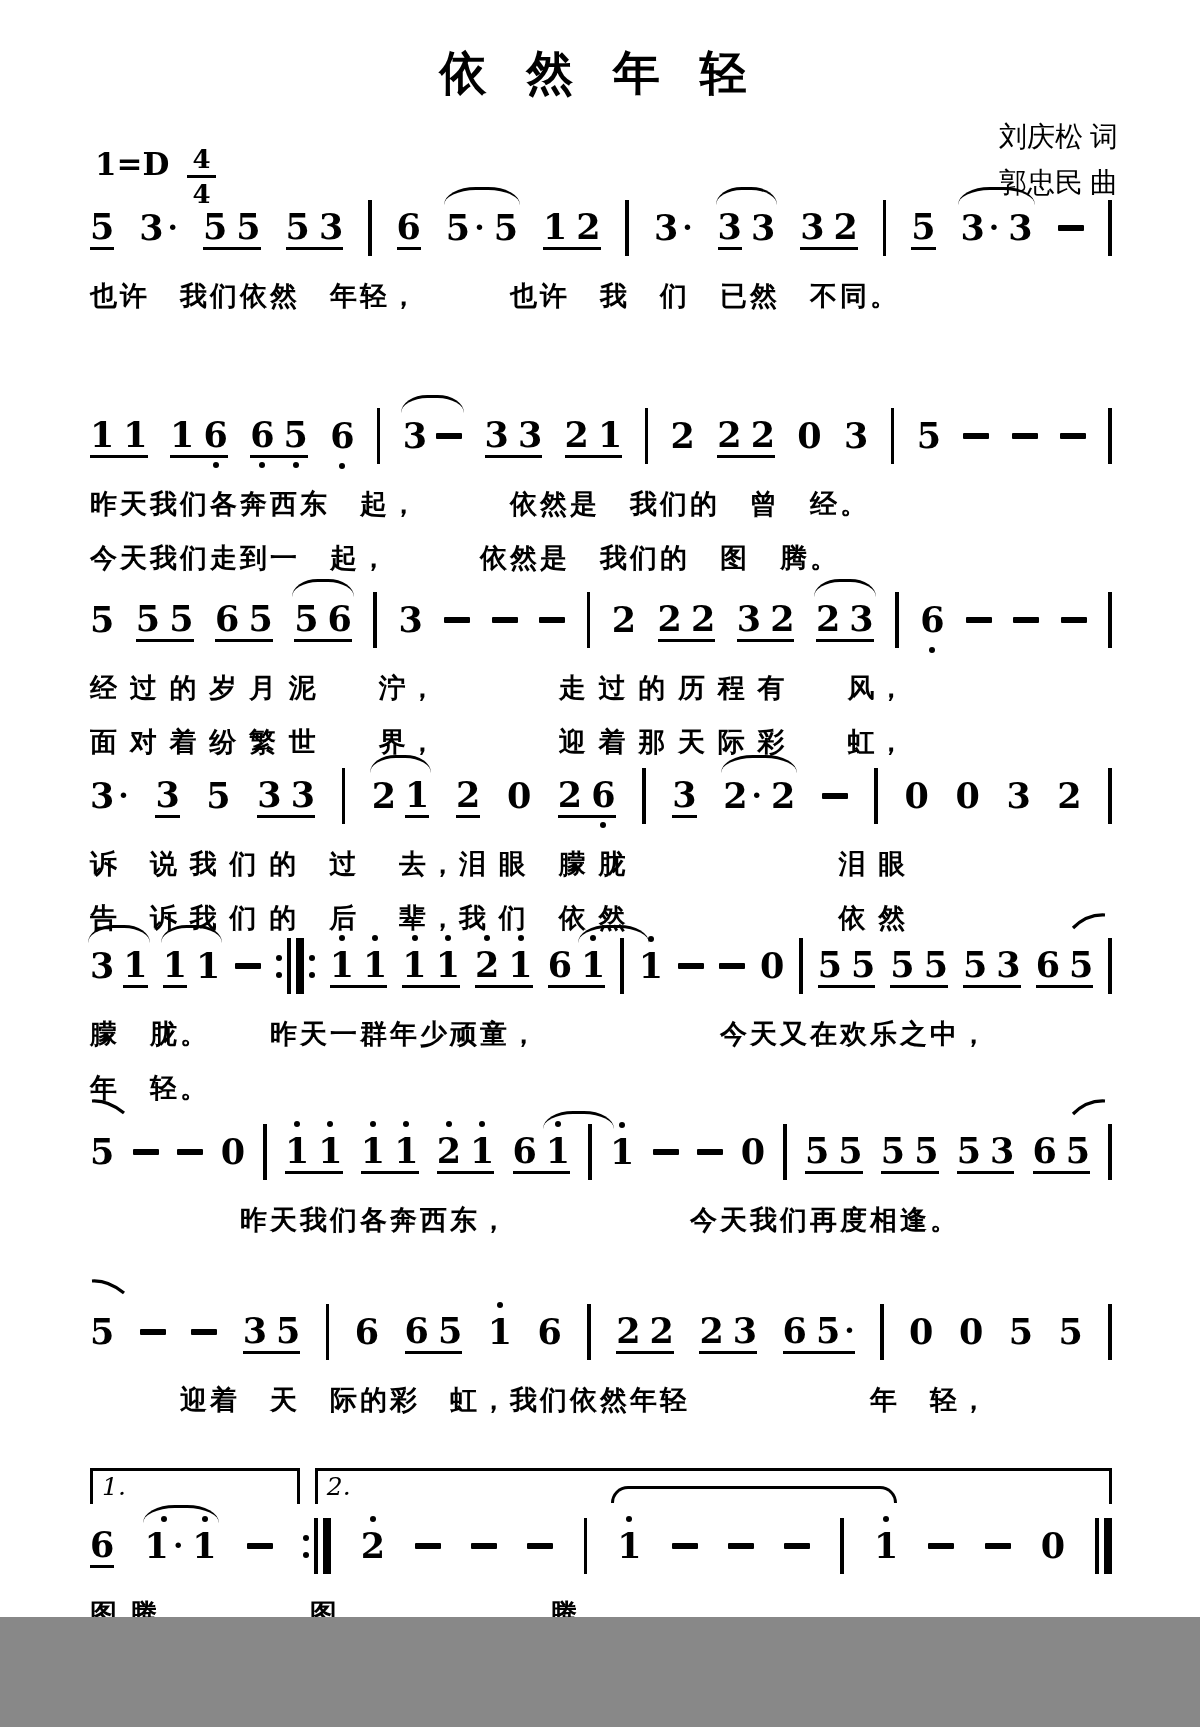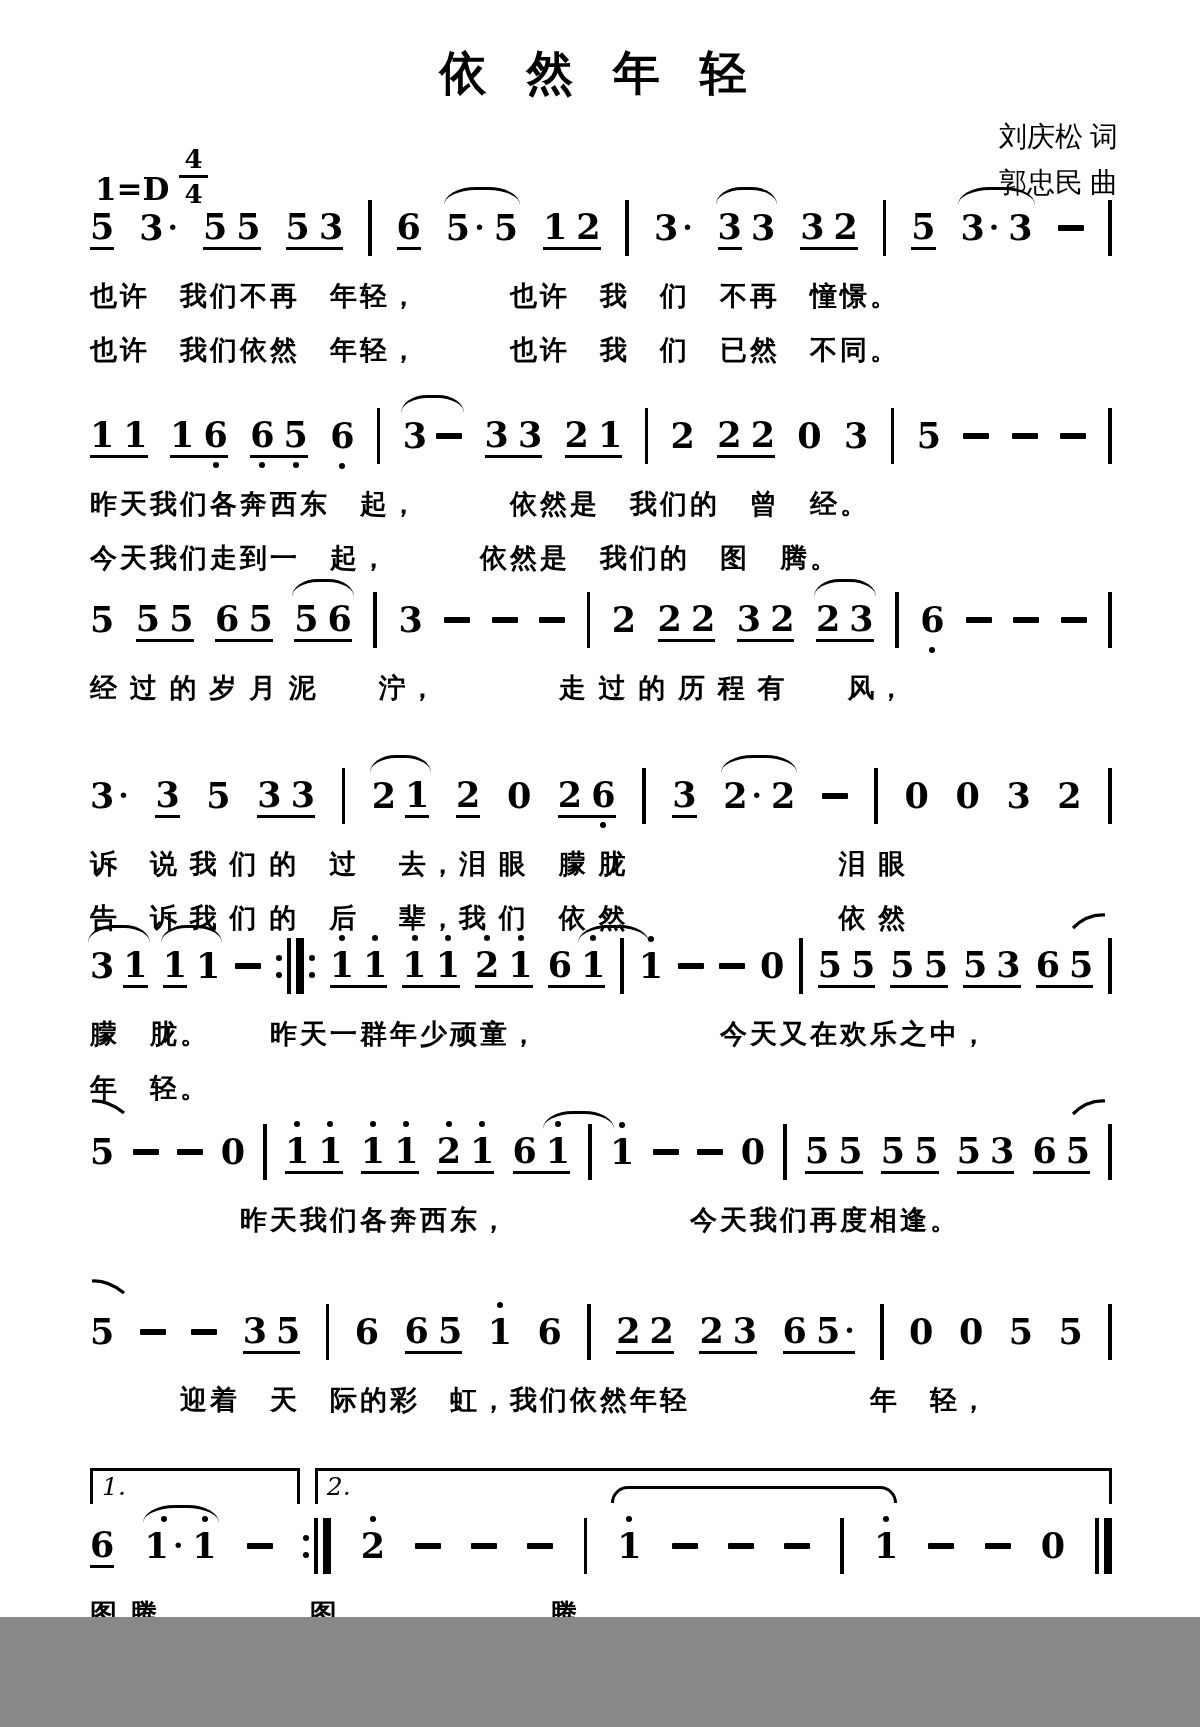--- a/index.html
+++ b/index.html
@@ -2,21 +2,21 @@
 <html><head>
 <meta charset="utf-8">
 <style>
   html,body{margin:0;padding:0;background:#888;}
   .page{position:relative;width:1200px;height:1617px;background:#ffffff;color:#000;
         font-family:"Liberation Serif",serif;overflow:hidden;}
   .title{position:absolute;top:42px;left:0;width:100%;text-align:center;
          font-size:47px;font-weight:bold;letter-spacing:14px;}
   .credit{position:absolute;right:82px;text-align:right;font-size:28px;font-weight:400;}
   .credit.lyr{top:118px;} .credit.cmp{top:164px;text-align:center;}
-  .keysig{position:absolute;left:95px;top:146px;display:flex;align-items:flex-end;}
+  .keysig{position:absolute;left:95px;top:146px;display:flex;align-items:flex-start;gap:8px;}
   .keytxt{font-family:"DejaVu Serif",serif;font-weight:bold;font-size:31px;}
   .frac{display:flex;flex-direction:column;align-items:center;margin-left:10px;line-height:1;
         font-family:"DejaVu Serif",serif;font-weight:bold;font-size:26px;}
   .frac .tnum{padding:0 5px 3px 5px;border-bottom:3px solid #000;}
   .frac .bnum{padding-top:3px;}
 
   .system{position:absolute;left:90px;width:1022px;}
   .s0{top:196px}.s1{top:404px}.s2{top:588px}.s3{top:764px}
   .s4{top:934px}.s5{top:1120px}.s6{top:1300px}.s7{top:1462px}
   .s7 .noterow{margin-top:52px;}
@@ -142,21 +142,20 @@
               <span class="digit">3</span>
               <span class="da">·</span>
             </span>
             <span class="note">
               <span class="digit">3</span>
             </span>
           </span>
           <span class="dash"></span>
           <span class="bar"></span>
         </div>
-        <div class="lyric">也许　我们不再　年轻，　　　也许　我　们　不再　憧憬。</div>
         <div class="lyric">也许　我们依然　年轻，　　　也许　我　们　已然　不同。</div>
       </div>
       <div class="system s1">
         <div class="noterow">
           <span class="grp gu">
             <span class="note">
               <span class="digit">1</span>
             </span>
             <span class="note">
               <span class="digit">1</span>
@@ -306,20 +305,21 @@
           <span class="note">
             <span class="digit">6</span>
             <i class="ld"></i>
           </span>
           <span class="dash"></span>
           <span class="dash"></span>
           <span class="dash"></span>
           <span class="bar"></span>
         </div>
         <div class="lyric">经 过 的 岁 月 泥　　泞，　　　　走 过 的 历 程 有　　风，</div>
+        <div class="lyric">面 对 着 纷 繁 世　　界，　　　　迎 着 那 天 际 彩　　虹，</div>
       </div>
       <div class="system s3">
         <div class="noterow">
           <span class="note">
             <span class="digit">3</span>
             <span class="da">·</span>
           </span>
           <span class="note u">
             <span class="digit">3</span>
           </span>

